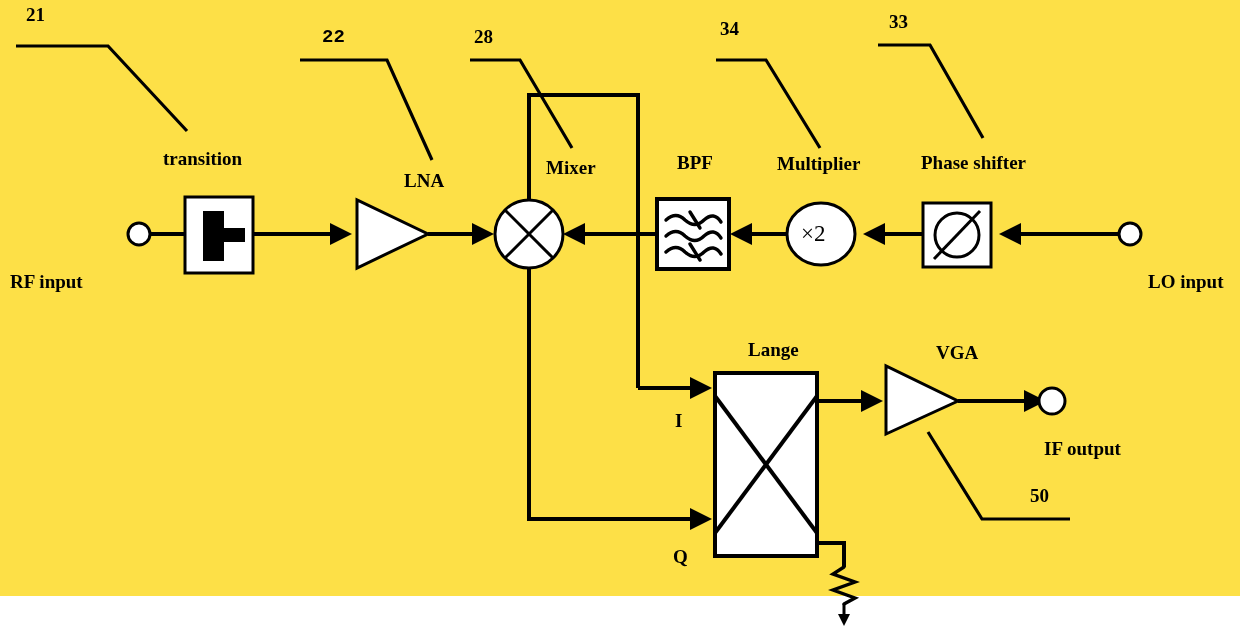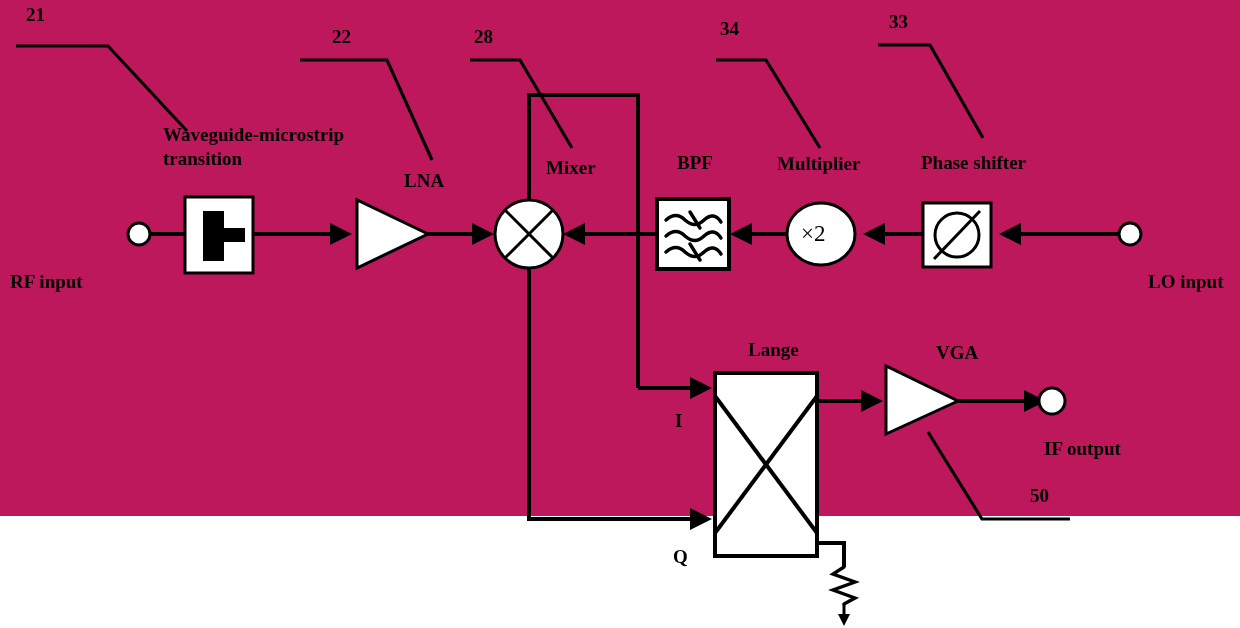--- a/index.html
+++ b/index.html
@@ -9,22 +9,22 @@
   }
   body {
     width: 1240px;
     height: 628px;
     font-family: "Liberation Serif", "DejaVu Serif", serif;
     overflow: hidden;
   }
   #diagram-root {
     position: relative;
     width: 1240px;
-    height: 516px;
-    background: #be185d;
+    height: 596px;
+    background: #fde047;
   }
   svg.canvas {
     position: absolute;
     top: 0;
     left: 0;
     width: 1240px;
     height: 628px;
   }
   .wire { stroke: #000000; stroke-width: 4; fill: none; stroke-linecap: butt; }
   .wire-thin { stroke: #000000; stroke-width: 3; fill: none; }
@@ -143,27 +143,26 @@
     <path class="arrow-head" d="M838,614 L850,614 L844,626 Z"></path>
 
     <path class="shape-outline" d="M886,366 L886,434 L958,401 Z"></path>
 
     <line class="wire" x1="958" y1="401" x2="1024" y2="401"></line>
     <use href="#arrowR" x="1024" y="401" class="arrow-head"></use>
     <circle class="shape-outline" cx="1052" cy="401" r="13"></circle>
   </svg>
 
   <div class="lbl lbl-num" style="left:26px;  top:4px;">21</div>
-  <div class="lbl lbl-num" style="left:332px; top:26px;">22</div>
+  <div class="lbl lbl-num" style="left:322px; top:26px;font-family:Liberation Mono, monospace;">22</div>
   <div class="lbl lbl-num" style="left:474px; top:26px;">28</div>
   <div class="lbl lbl-num" style="left:720px; top:18px;">34</div>
   <div class="lbl lbl-num" style="left:889px; top:11px;">33</div>
   <div class="lbl lbl-num" style="left:1030px; top:485px;">50</div>
 
-  <div class="lbl lbl-main" style="left:163px; top:124px;">Waveguide-microstrip</div>
   <div class="lbl lbl-main" style="left:163px; top:148px;">transition</div>
 
   <div class="lbl lbl-main" style="left:404px; top:170px;">LNA</div>
 
   <div class="lbl lbl-main" style="left:546px; top:157px;">Mixer</div>
 
   <div class="lbl lbl-main" style="left:677px; top:152px;">BPF</div>
 
   <div class="lbl lbl-main" style="left:777px; top:153px;">Multiplier</div>
 

